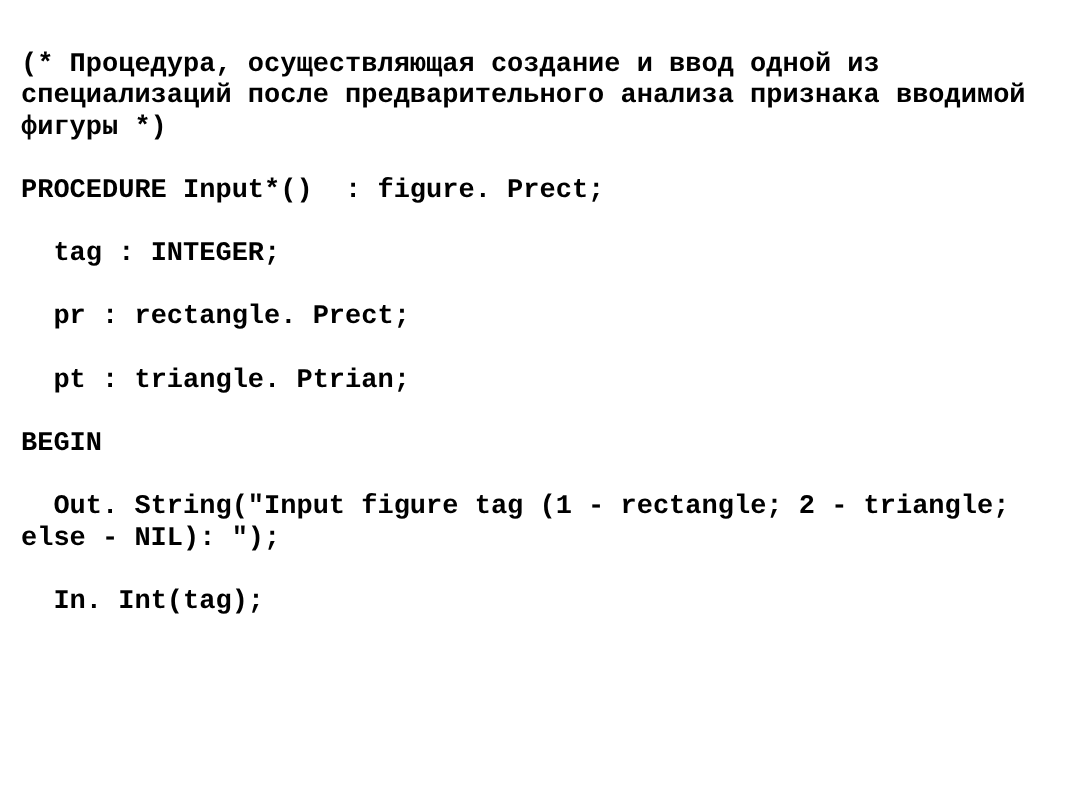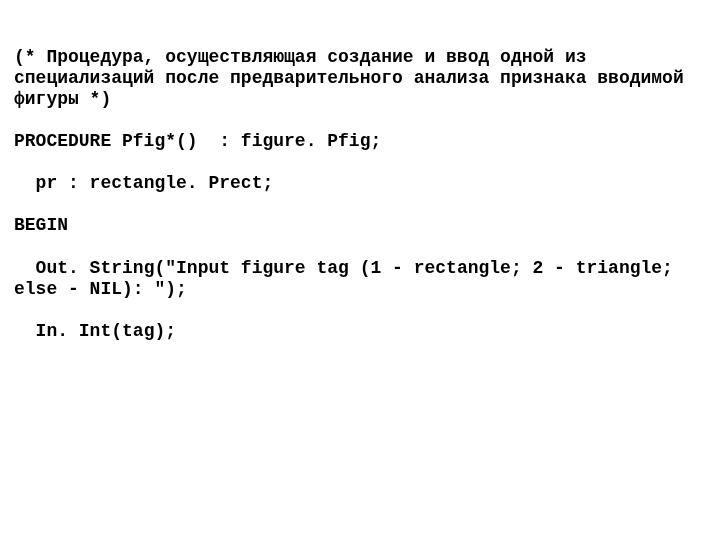--- a/index.html
+++ b/index.html
@@ -7,38 +7,40 @@
     padding: 0;
     width: 720px;
     height: 540px;
     background: #ffffff;
     overflow: hidden;
   }
   .page {
     box-sizing: border-box;
     width: 720px;
     height: 540px;
-    padding: 26px 14px;
+    padding: 12px 14px;
     font-family: "Courier New", Courier, monospace;
     font-size: 18px;
     line-height: 1.17;
     color: #000000;
     white-space: pre-wrap;
     word-break: break-word;
     font-weight: bold;
   }
   .line { display: block; }
 </style>
 </head>
 <body>
 
 <div class="page">
 <span class="line">(* Процедура, осуществляющая создание и ввод одной из специализаций после предварительного анализа признака вводимой фигуры *)</span>
-<span class="line">PROCEDURE Pfig*()  : figure. Pfig;</span>
+<span class="line">PROCEDURE Input*()  : figure. Prect;</span>
+<span class="line">  tag : INTEGER;</span>
 <span class="line">  pr : rectangle. Prect;</span>
+<span class="line">  pt : triangle. Ptrian;</span>
 <span class="line">BEGIN</span>
 <span class="line">  Out. String("Input figure tag (1 - rectangle; 2 - triangle; else - NIL): ");</span>
 <span class="line">  In. Int(tag);</span>
 
 
 
 
 
 
 

